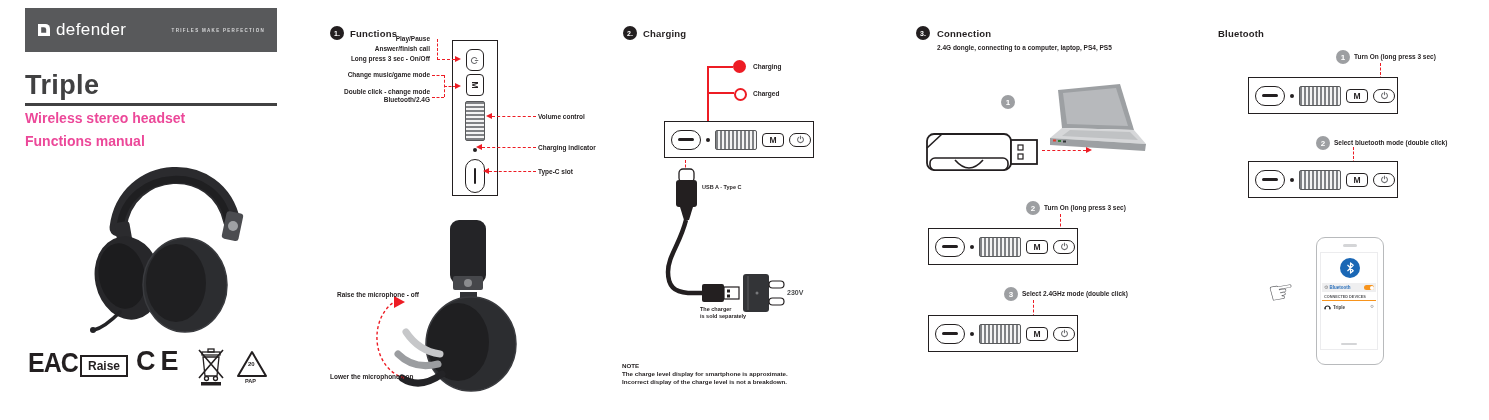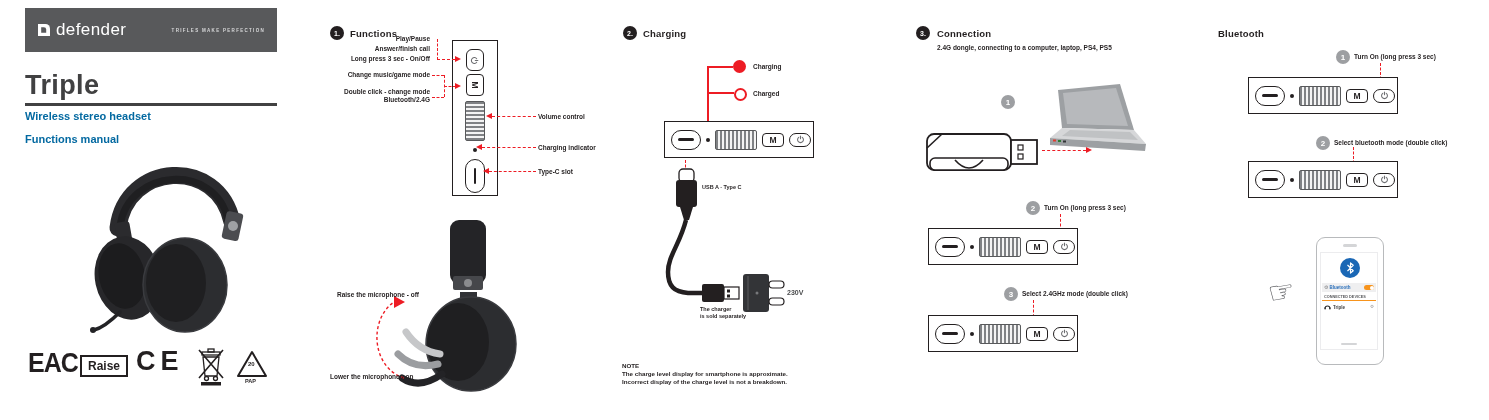--- a/index.html
+++ b/index.html
@@ -46,21 +46,21 @@
   .wheel.v{width:18px;height:38px;background:repeating-linear-gradient(0deg,#808285 0 2px,#f4f4f4 2px 4px)}
   .tco.v{width:20px;height:34px;border-radius:10px}
   .tco.v i{width:2.5px;height:16px}
   
   .brandbar{position:absolute;left:25px;top:8px;width:252px;height:44px;background:#58595b;
             display:flex;align-items:center;padding:0 12px;box-sizing:border-box}
   .logotxt{color:#fff;font-size:17px;font-weight:500;letter-spacing:.4px;margin-left:5px}
   .slogan{color:#d8d9da;font-size:4.5px;font-weight:bold;letter-spacing:1.3px;margin-left:auto}
   .product{position:absolute;left:25px;top:70px;font-size:27px;font-weight:bold;color:#414142;letter-spacing:.4px}
   .rule{position:absolute;left:25px;top:103px;width:252px;height:2.5px;background:#414142}
-  .sub{position:absolute;font-size:11px;font-weight:bold;color:#0369a1}
+  .sub{position:absolute;font-size:14px;font-weight:bold;color:#ec4899}
   
   .eac{position:absolute;font-size:25px;font-weight:900;letter-spacing:-1px;transform:scaleY(1.12)}
   .rohs{position:absolute;border:2.2px solid #231f20;font-size:12px;font-weight:bold;padding:2px 6px}
   .ce{position:absolute;font-size:27px;font-weight:600;letter-spacing:5px}
   .certlb{position:absolute;font-weight:bold;color:#231f20}
   
   .phone{position:absolute;left:1316px;top:237px;width:68px;height:128px;background:#fff;
          border:1.6px solid #b8babc;border-radius:9px;box-sizing:border-box}
   .pslot{position:absolute;left:50%;transform:translateX(-50%);top:6px;width:14px;height:2.5px;background:#d4d5d7;border-radius:2px}
   .pscreen{position:absolute;left:3px;top:14px;width:58px;height:98px;border:.8px solid #ececee;box-sizing:border-box}

